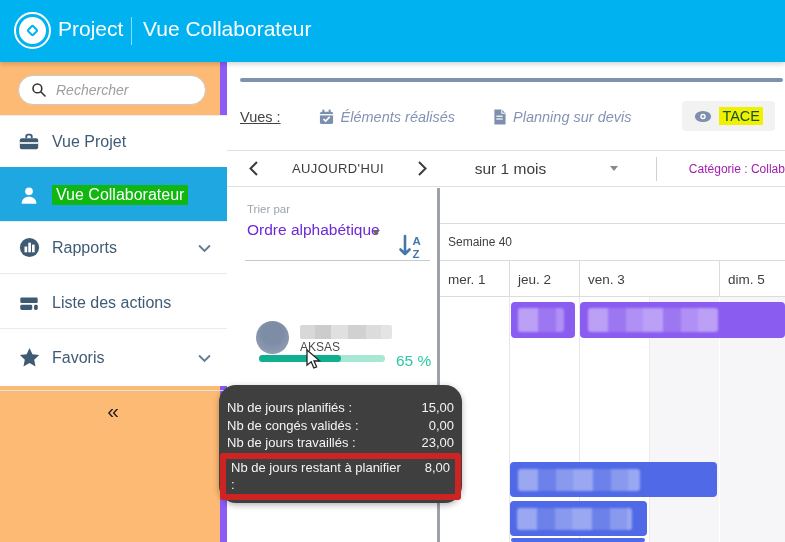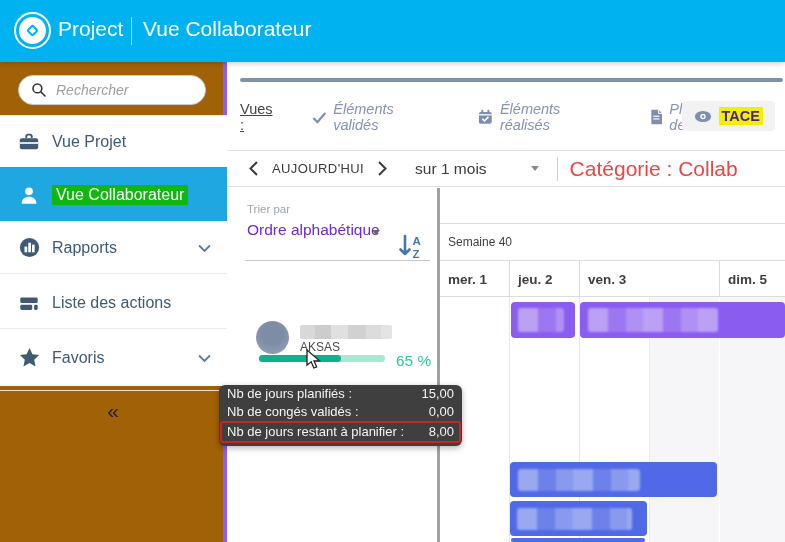--- a/index.html
+++ b/index.html
@@ -13,22 +13,22 @@
   .logo { position:absolute; left:14px; top:12px; width:37px; height:37px; border:2px solid #fff;
           border-radius:50%; display:flex; align-items:center; justify-content:center; }
   .logo-inner { width:27px; height:27px; background:#fff; border-radius:50%;
                 display:flex; align-items:center; justify-content:center; }
   .logo-diamond { width:9px; height:9px; border:2.5px solid #00b2f0; transform:rotate(45deg); border-radius:2px; }
   .header-title { position:absolute; left:58px; top:17px; color:#fff; font-size:21px; }
   .header-sep { position:absolute; left:131px; top:17px; width:1px; height:28px; background:rgba(255,255,255,.55); }
   .header-sub { position:absolute; left:143px; top:17px; color:#fff; font-size:21px; }
 
   
-  .sidebar { position:absolute; left:0; top:62px; width:227px; height:480px; background:#a16207;
-             border-right:4px solid #8b5cf6; z-index:10; }
+  .sidebar { position:absolute; left:0; top:62px; width:227px; height:480px; background:#fdba74;
+             border-right:7px solid #8b5cf6; z-index:10; }
   .search-pill { position:absolute; left:18px; top:13px; width:188px; height:30px; border:1px solid #c9c9c9;
                  border-radius:16px; background:#fff; display:flex; align-items:center; padding-left:12px; }
   .search-pill svg { flex:0 0 auto; }
   .search-input { border:none; outline:none; width:130px; margin-left:9px; font-size:14px; font-style:italic;
                   color:#555; background:transparent; font-family:"Liberation Sans",sans-serif; }
   .search-input::placeholder { color:#9e9e9e; font-style:italic; }
   .side-item { position:absolute; left:0; width:227px; display:flex; align-items:center;
                border-top:1px solid #ebebeb; cursor:pointer; background:#fff; }
   .side-item .ic { width:24px; height:24px; margin-left:17px; display:flex; align-items:center; justify-content:center; }
   .side-item .lbl { margin-left:11px; font-size:16px; color:#3f5b74; }
@@ -42,50 +42,50 @@
   
   .hscrollbar { position:absolute; left:240px; top:78px; width:543px; height:4px; background:#7e93ab;
                 border-radius:2px; z-index:5; cursor:pointer; }
   .views-row { position:absolute; left:240px; top:100px; width:545px; height:34px; display:flex; align-items:center; }
   .views-label { font-size:14.5px; color:#444;text-decoration:underline; }
   .view-link { display:flex; align-items:center; gap:7px; cursor:pointer; }
   .view-link .vlbl { font-size:14.5px; font-style:italic; color:#8493b3; }
   .vl1 { margin-left:32px; } .vl2 { margin-left:38px; } .vl3 { margin-left:38px; }
   .tace-btn { position:absolute; right:10px; top:1px; height:30px; background:#f2f2f2; border-radius:4px;
               display:flex; align-items:center; padding:0 12px; gap:7px; cursor:pointer; }
-  .tace-label { font-size:14.5px; font-weight:bold; color:#4c1d95; padding:1px 3px; }
+  .tace-label { font-size:14.5px; font-weight:normal; color:#14532d; padding:1px 3px; }
 
   .date-bar { position:absolute; left:227px; top:150px; width:558px; height:37px; border-top:1px solid #e0e0e0;
-              border-bottom:1px solid #e0e0e0; display:flex; align-items:center; }
+              border-bottom:1px solid #e0e0e0; display:flex; align-items:center;justify-content:space-between; }
   .nav-chev { padding:0 6px; display:flex; align-items:center; cursor:pointer; }
   .today-btn { margin-left:8px; font-size:13px; color:#3c3c3c; letter-spacing:.4px; cursor:pointer; }
   .nav-chev.right { margin-left:8px; }
   .month-btn { margin-left:22px; font-size:15.5px; color:#ef6a5c; cursor:pointer; display:flex; align-items:center; gap:8px; }
   .range-btn { margin-left:22px; font-size:15.5px; color:#3c3c3c; cursor:pointer; }
   .caret { width:0; height:0; border-left:4.5px solid transparent; border-right:4.5px solid transparent;
            border-top:5px solid #8a8a8a; display:inline-block; }
   .range-caret { margin-left:44px; }
   .vdiv { width:1px; height:24px; background:#d0d0d0; margin-left:18px; }
-  .category-btn { margin-left:12px; font-size:21px; color:#ef4444; white-space:nowrap; cursor:pointer; }
+  .category-btn { margin-left:12px; font-size:12px; color:#a21caf; white-space:nowrap; cursor:pointer; }
 
   
   .sort-label { position:absolute; left:247px; top:203px; font-size:11.5px; color:#9ba4ab; }
   .sort-value { position:absolute; left:247px; top:221px; font-size:15.5px; color:#6d28d9; cursor:pointer; }
   .sort-caret { position:absolute; left:372px; top:230px; border-top-color:#666; cursor:pointer; }
   .sort-az { position:absolute; left:398px; top:234px; cursor:pointer; }
   .sort-underline { position:absolute; left:245px; top:260px; width:185px; border-top:1px solid #c9c9c9; }
 
   
   .gantt-divider { position:absolute; left:437px; top:188px; width:3px; height:354px; background:#9da2a8; }
   .week-row { position:absolute; left:440px; top:223px; width:345px; height:38px; border-top:1px solid #dcdcdc;
               border-bottom:1px solid #dcdcdc; display:flex; align-items:center; }
   .week-label { margin-left:8px; font-size:12px; color:#3f3f3f; }
   .days-row { position:absolute; left:440px; top:261px; width:345px; height:36px; border-bottom:1px solid #dcdcdc; }
   .day-cell { position:absolute; top:0; height:36px; width:70px; display:flex; align-items:center; font-size:13.5px; color:#3f3f3f; }
-  .day-cell span { margin-left:8px;font-weight:bold; }
+  .day-cell span { margin-left:8px; }
   .day-cell.b { border-left:1px solid #dcdcdc; }
   .d0{left:0;width:69px;} .d1{left:69px;} .d2{left:139px;} .d3{left:209px;} .d4{left:279px;width:66px;}
 
   .gantt-body { position:absolute; left:440px; top:297px; width:345px; height:245px; }
   .weekend-shade { position:absolute; left:209px; top:0; width:136px; height:245px; background:#f6f6f8; }
   .gline { position:absolute; top:0; width:1px; height:245px; background:#e7e7e7; }
   .gl1{left:69px;} .gl2{left:139px;} .gl3{left:209px; background:#ebebed;} .gl4{left:279px; background:#fff;}
 
   .task-bar { position:absolute; border-radius:4px; z-index:3; cursor:pointer; }
   .bar-mask { position:absolute; border-radius:3px; filter:blur(1px);
@@ -97,25 +97,25 @@
             background:radial-gradient(circle at 50% 38%, #7e8da6 40%, #8e9bb1 75%); }
   .masked-name { position:absolute; left:300px; top:325px; width:92px; height:14px; border-radius:2px;
                  filter:blur(.6px);
                  background:linear-gradient(90deg,#d8d8d8 0 16%,#cccccc 16% 34%,#e0e0e0 34% 52%,#d1d1d1 52% 72%,#dcdcdc 72% 88%,#e4e4e4 88% 100%); }
   .team-label { position:absolute; left:300px; top:340px; font-size:12px; color:#4a4a4a; }
   .progress-track { position:absolute; left:259px; top:355px; width:126px; height:7px; border-radius:4px; background:#a7e8d4; }
   .progress-fill { height:7px; border-radius:4px; background:#10af90; }
   .progress-pct { position:absolute; left:396px; top:352px; font-size:15.5px; color:#2acaa2; }
 
   
-  .tooltip { position:absolute; left:219px; top:385px; width:243px; background:#3f3f3f; border-radius:6px;
-             padding:0 8px 5px 8px; z-index:20; box-shadow:0 2px 6px rgba(0,0,0,.3); }
+  .tooltip { position:absolute; left:219px; top:385px; width:243px; background:#3f3f3f; border-radius:17px;
+             padding:14px 8px 5px 8px; z-index:20; box-shadow:0 2px 6px rgba(0,0,0,.3); }
   .tip-row { display:flex; justify-content:space-between; line-height:17.5px; font-size:13px; color:#f4f4f4; }
   .tip-row .tv { margin-left:8px; }
-  .tip-row.highlighted { border:2px solid #f0abfc; border-radius:3px; margin:1px -7px -2px -7px; padding:0 5px;gap:12px; }
+  .tip-row.highlighted { border:6px solid #f0abfc; border-radius:3px; margin:1px -7px -2px -7px; padding:0 5px;gap:12px; }
 
   .cursor-arrow { position:absolute; left:306px; top:349px; z-index:30; }
 </style>
 </head>
 <body>
 
 <div id="app">
 
   <div class="header" style="background: rgb(0, 178, 240);">
     <div class="logo">
@@ -201,26 +201,20 @@
     </div>
 
     <div class="collapse-btn">«</div>
   </div>
 
   <div class="hscrollbar"></div>
 
   <div class="views-row">
     <span class="views-label">Vues :</span>
 
-    <span class="view-link vl1">
-      <svg width="15" height="13" viewBox="0 0 16 14">
-        <path d="M1.5 7.5L6 12 14.5 2" fill="none" stroke="#7d8fae" stroke-width="2.4"></path>
-      </svg>
-      <span class="vlbl">Éléments validés</span>
-    </span>
 
     <span class="view-link vl2">
       <svg width="15" height="16" viewBox="0 0 16 17">
         <rect x="1" y="3" width="14" height="13" rx="2" fill="#7d8fae"></rect>
         <rect x="3.6" y="0.6" width="2.1" height="4" rx=".8" fill="#7d8fae"></rect>
         <rect x="10.3" y="0.6" width="2.1" height="4" rx=".8" fill="#7d8fae"></rect>
         <rect x="1" y="5.4" width="14" height="1.4" fill="#fff"></rect>
         <path d="M4.8 10.6l2.2 2.2 4.4-4.4" fill="none" stroke="#fff" stroke-width="1.7"></path>
       </svg>
       <span class="vlbl">Éléments réalisés</span>
@@ -330,19 +324,23 @@
 
   <div class="tooltip">
     <div class="tip-row">
       <span class="tl">Nb de jours planifiés :</span>
         <span class="tv">15,00</span>
     </div>
     <div class="tip-row">
       <span class="tl">Nb de congés validés :</span>
         <span class="tv">0,00</span>
     </div>
+    <div class="tip-row">
+      <span class="tl">Nb de jours travaillés :</span>
+        <span class="tv">23,00</span>
+    </div>
     <div class="tip-row highlighted" style="border-color: rgb(204, 35, 35);">
       <span class="tl">Nb de jours restant à planifier :</span>
         <span class="tv">8,00</span>
     </div>
   </div>
 
 </div>
 
 </body></html>

